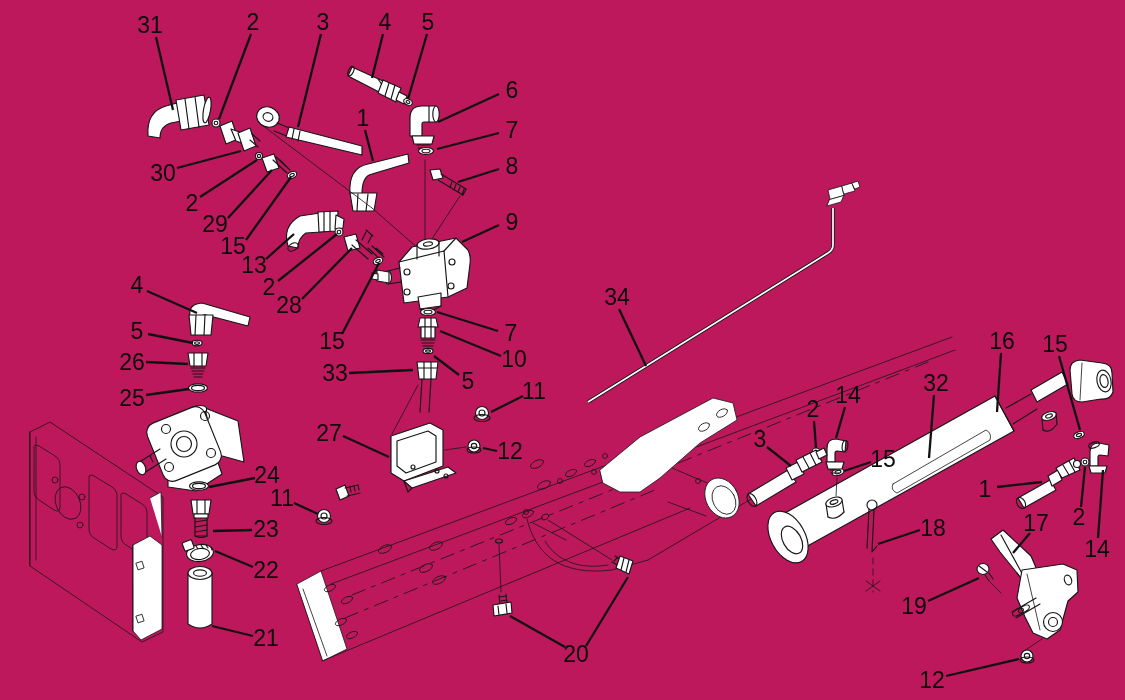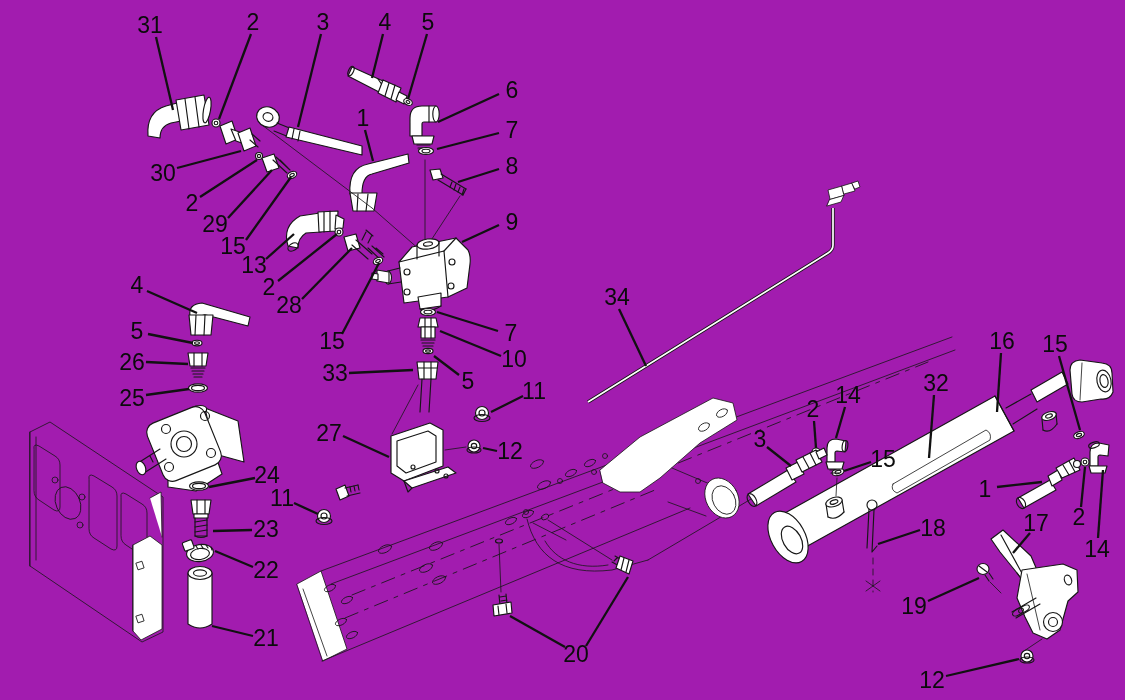--- a/index.html
+++ b/index.html
@@ -1,16 +1,16 @@
 <!DOCTYPE html>
 <html><head>
 <meta charset="utf-8">
 <style>
   html,body{margin:0;padding:0;background:#fff;}
-  .canvas{position:relative;width:1125px;height:700px;background:#a21caf;overflow:hidden;
+  .canvas{position:relative;width:1125px;height:700px;background:#be185d;overflow:hidden;
           font-family:"Liberation Sans", sans-serif;}
   svg{position:absolute;inset:0;}
   .p{stroke:#161616;stroke-width:1.15;fill:none;stroke-linecap:round;stroke-linejoin:round;}
   .pw{fill:#ffffff;}
   .thin{stroke-width:0.8;}
   .dash{stroke-width:0.85;stroke-dasharray:14 7 4 7;}
   .tube{stroke:#161616;stroke-width:3.4;fill:none;stroke-linejoin:round;}
   .tubein{stroke:#ffffff;stroke-width:1.7;fill:none;stroke-linejoin:round;}
   .callout-text{font-size:23px;fill:#0b0b0b;}
 </style>

